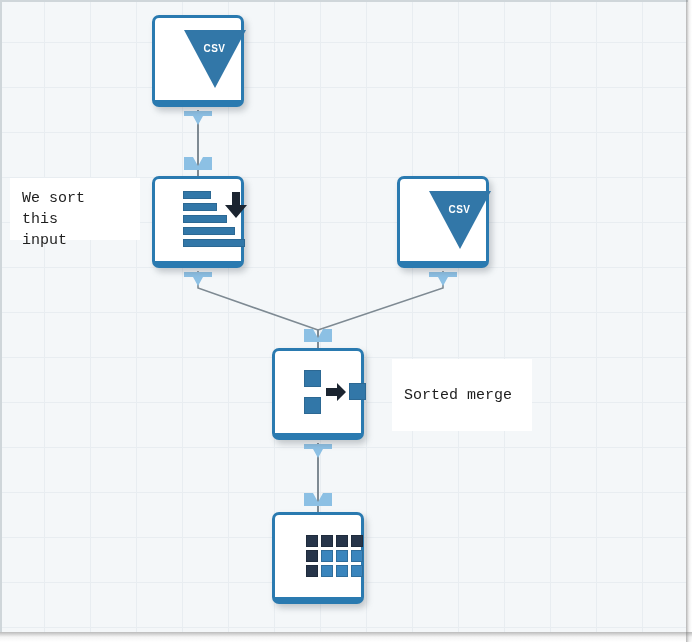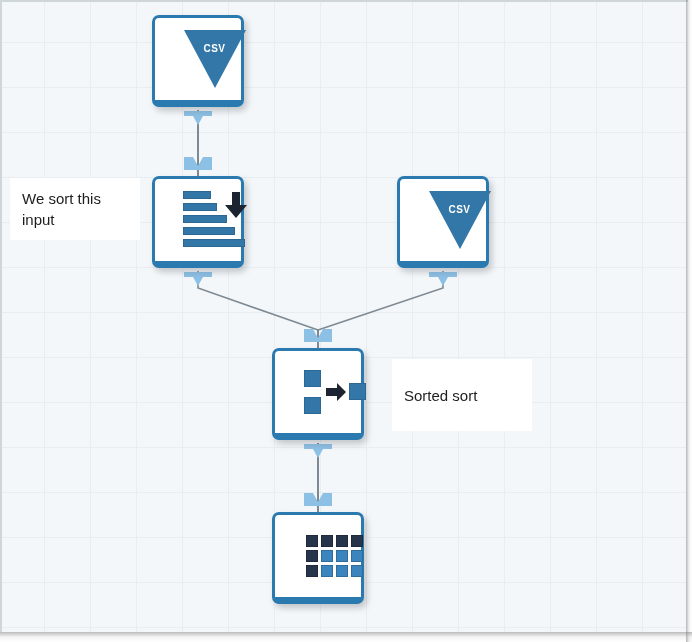--- a/index.html
+++ b/index.html
@@ -190,21 +190,21 @@
     border: 1px solid rgba(0,0,0,0.18);
   }
   .grid-cell.dark  { background: #27354a; }
   .grid-cell.light { background: #3a85bd; }
 
   
   .note {
     position: absolute;
     background: #ffffff;
     color: #1d1d1d;
-    font-family: Liberation Sans, sans-serif;
+    font-family: Liberation Mono, monospace;
     font-size: 15px;
     line-height: 21px;
     box-sizing: border-box;
     padding: 10px 12px;
     white-space: pre-line;
   }
 </style>
 </head>
 <body>
 
@@ -328,20 +328,20 @@
         <div class="grid-cell light"></div>
         <div class="grid-cell light"></div>
       </div>
     </div>
   </div>
 
   <div class="note" style="left:10px; top:178px; width:130px; height:62px;">We sort this
 input</div>
 
 
-  <div class="note" style="left:392px; top:359px; width:140px; height:72px; display:flex; align-items:center;">Sorted sort</div>
+  <div class="note" style="left:392px; top:359px; width:140px; height:72px; display:flex; align-items:center;">Sorted merge</div>
 
   <div class="frame-top"></div>
   <div class="frame-left"></div>
   <div class="frame-right"></div>
   <div class="frame-bottom"></div>
 
 </div>
 
 </body></html>

